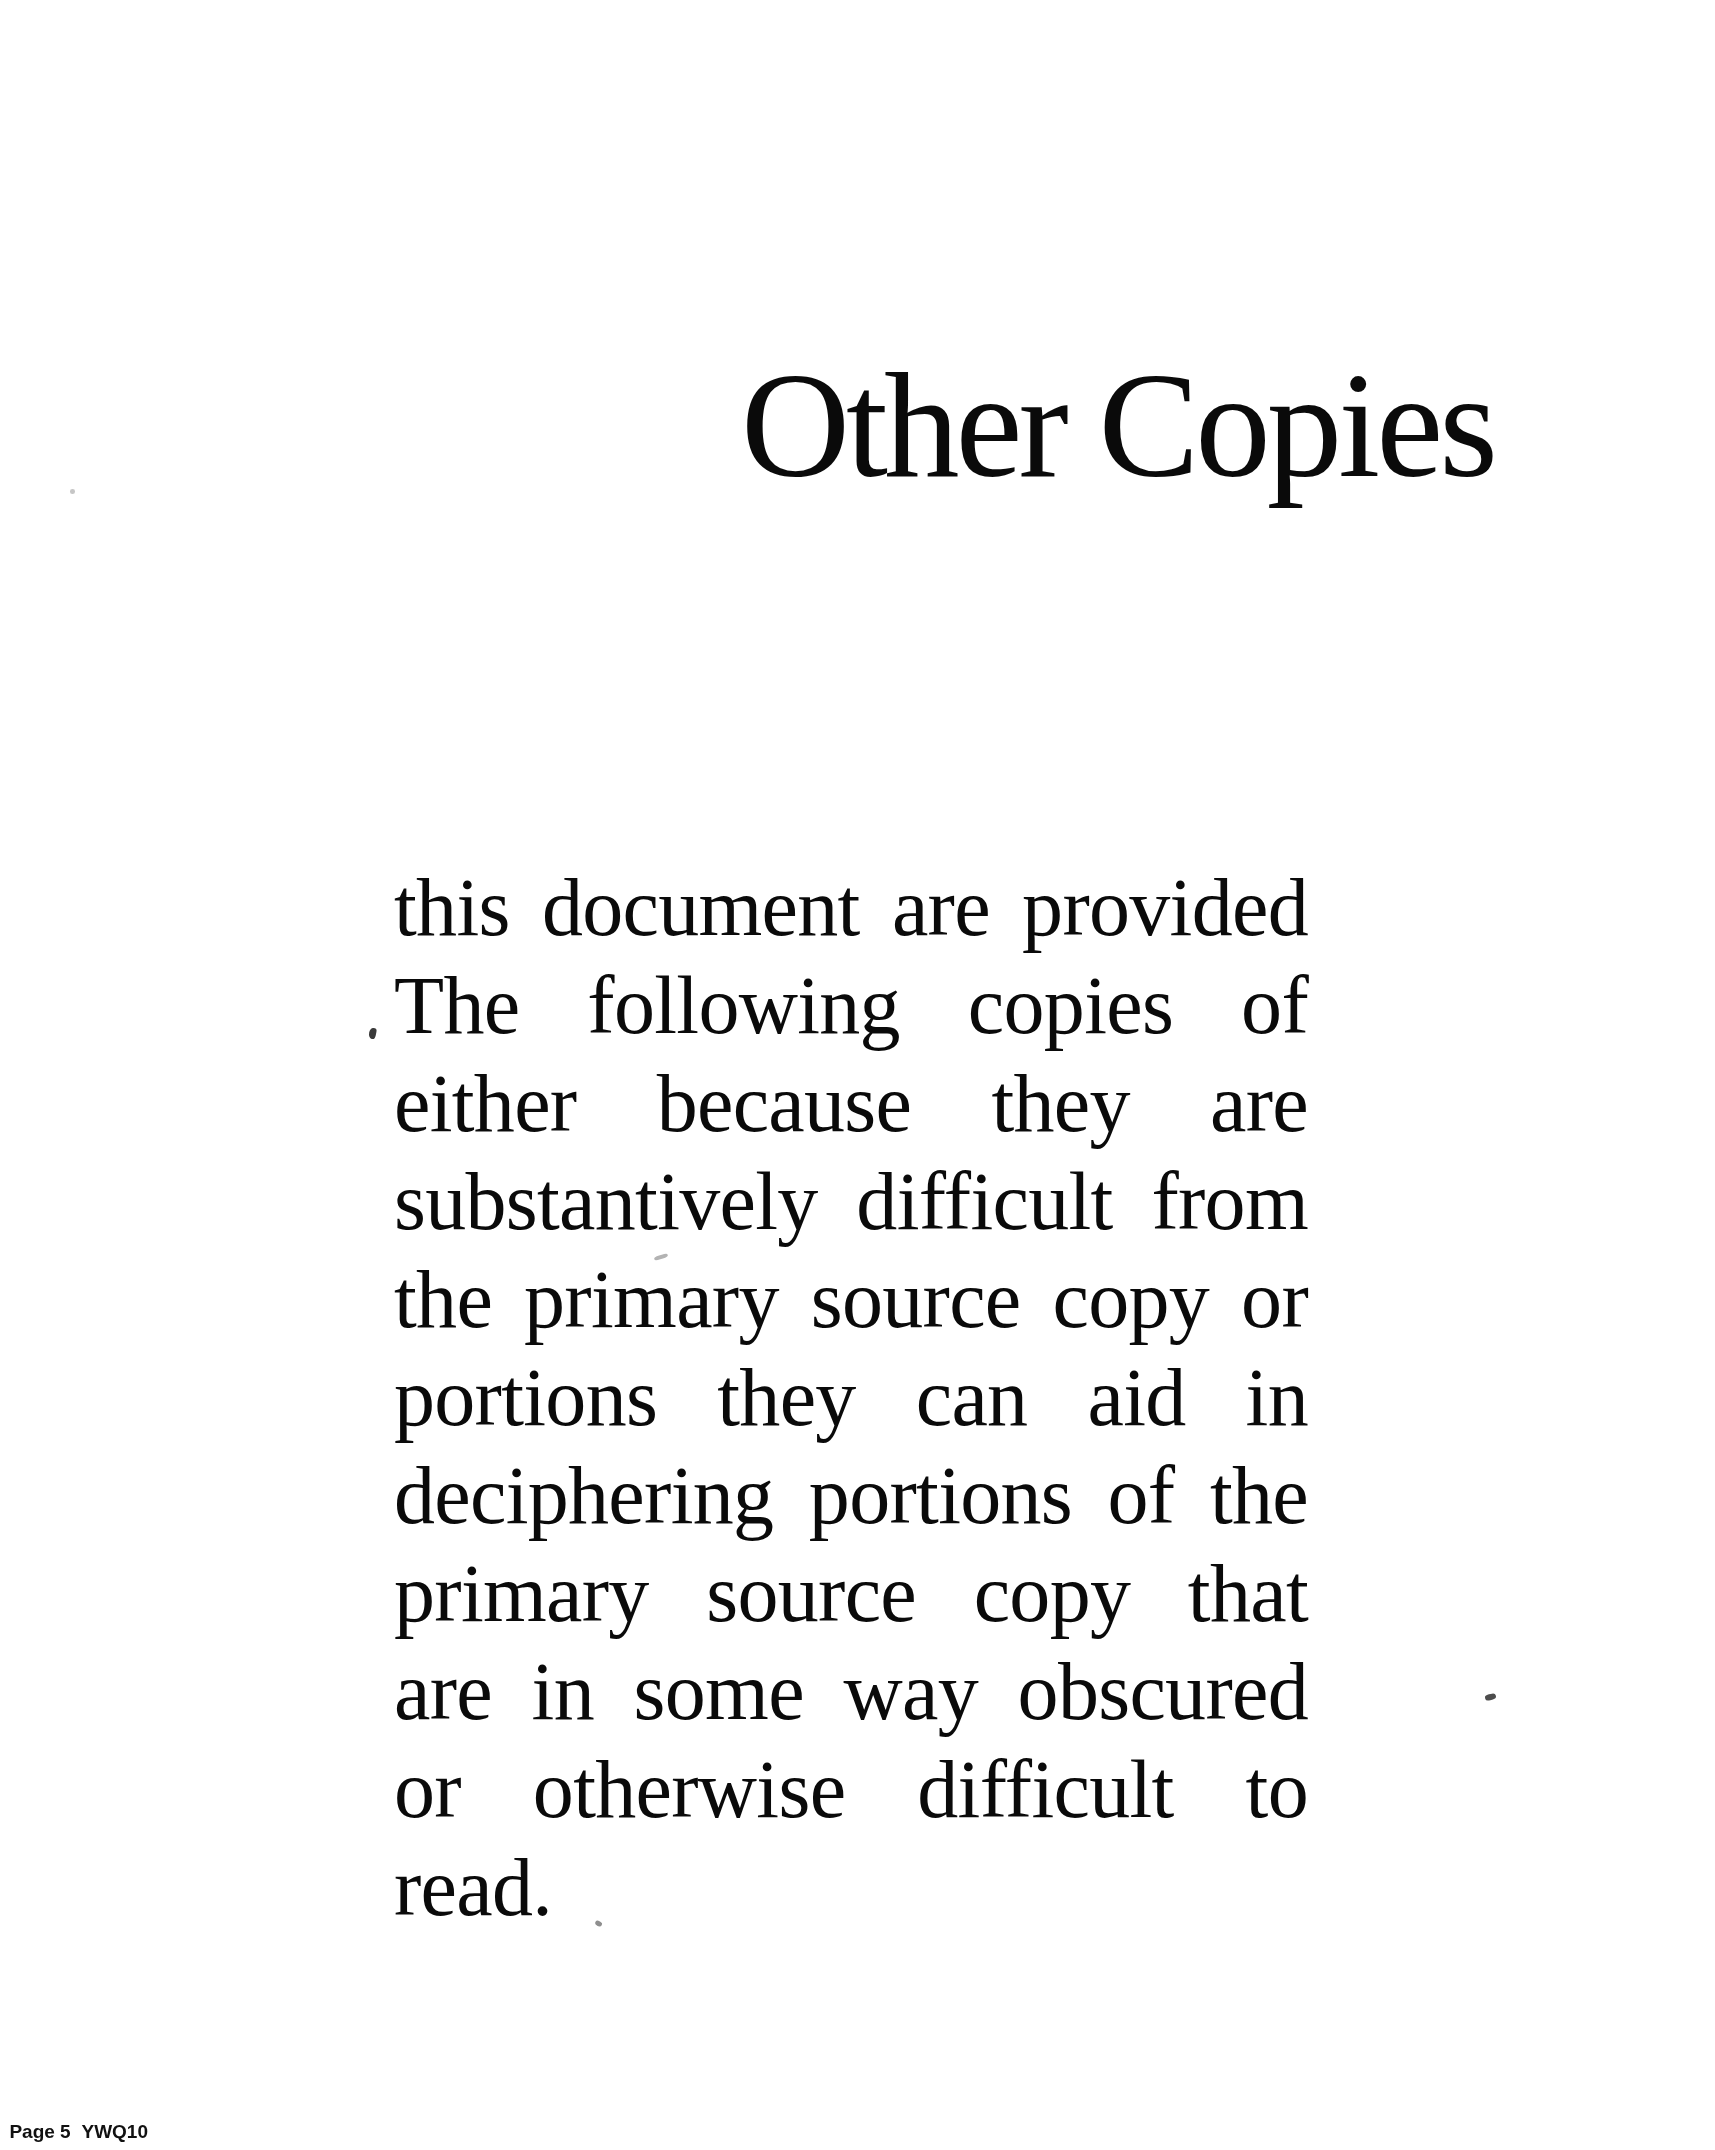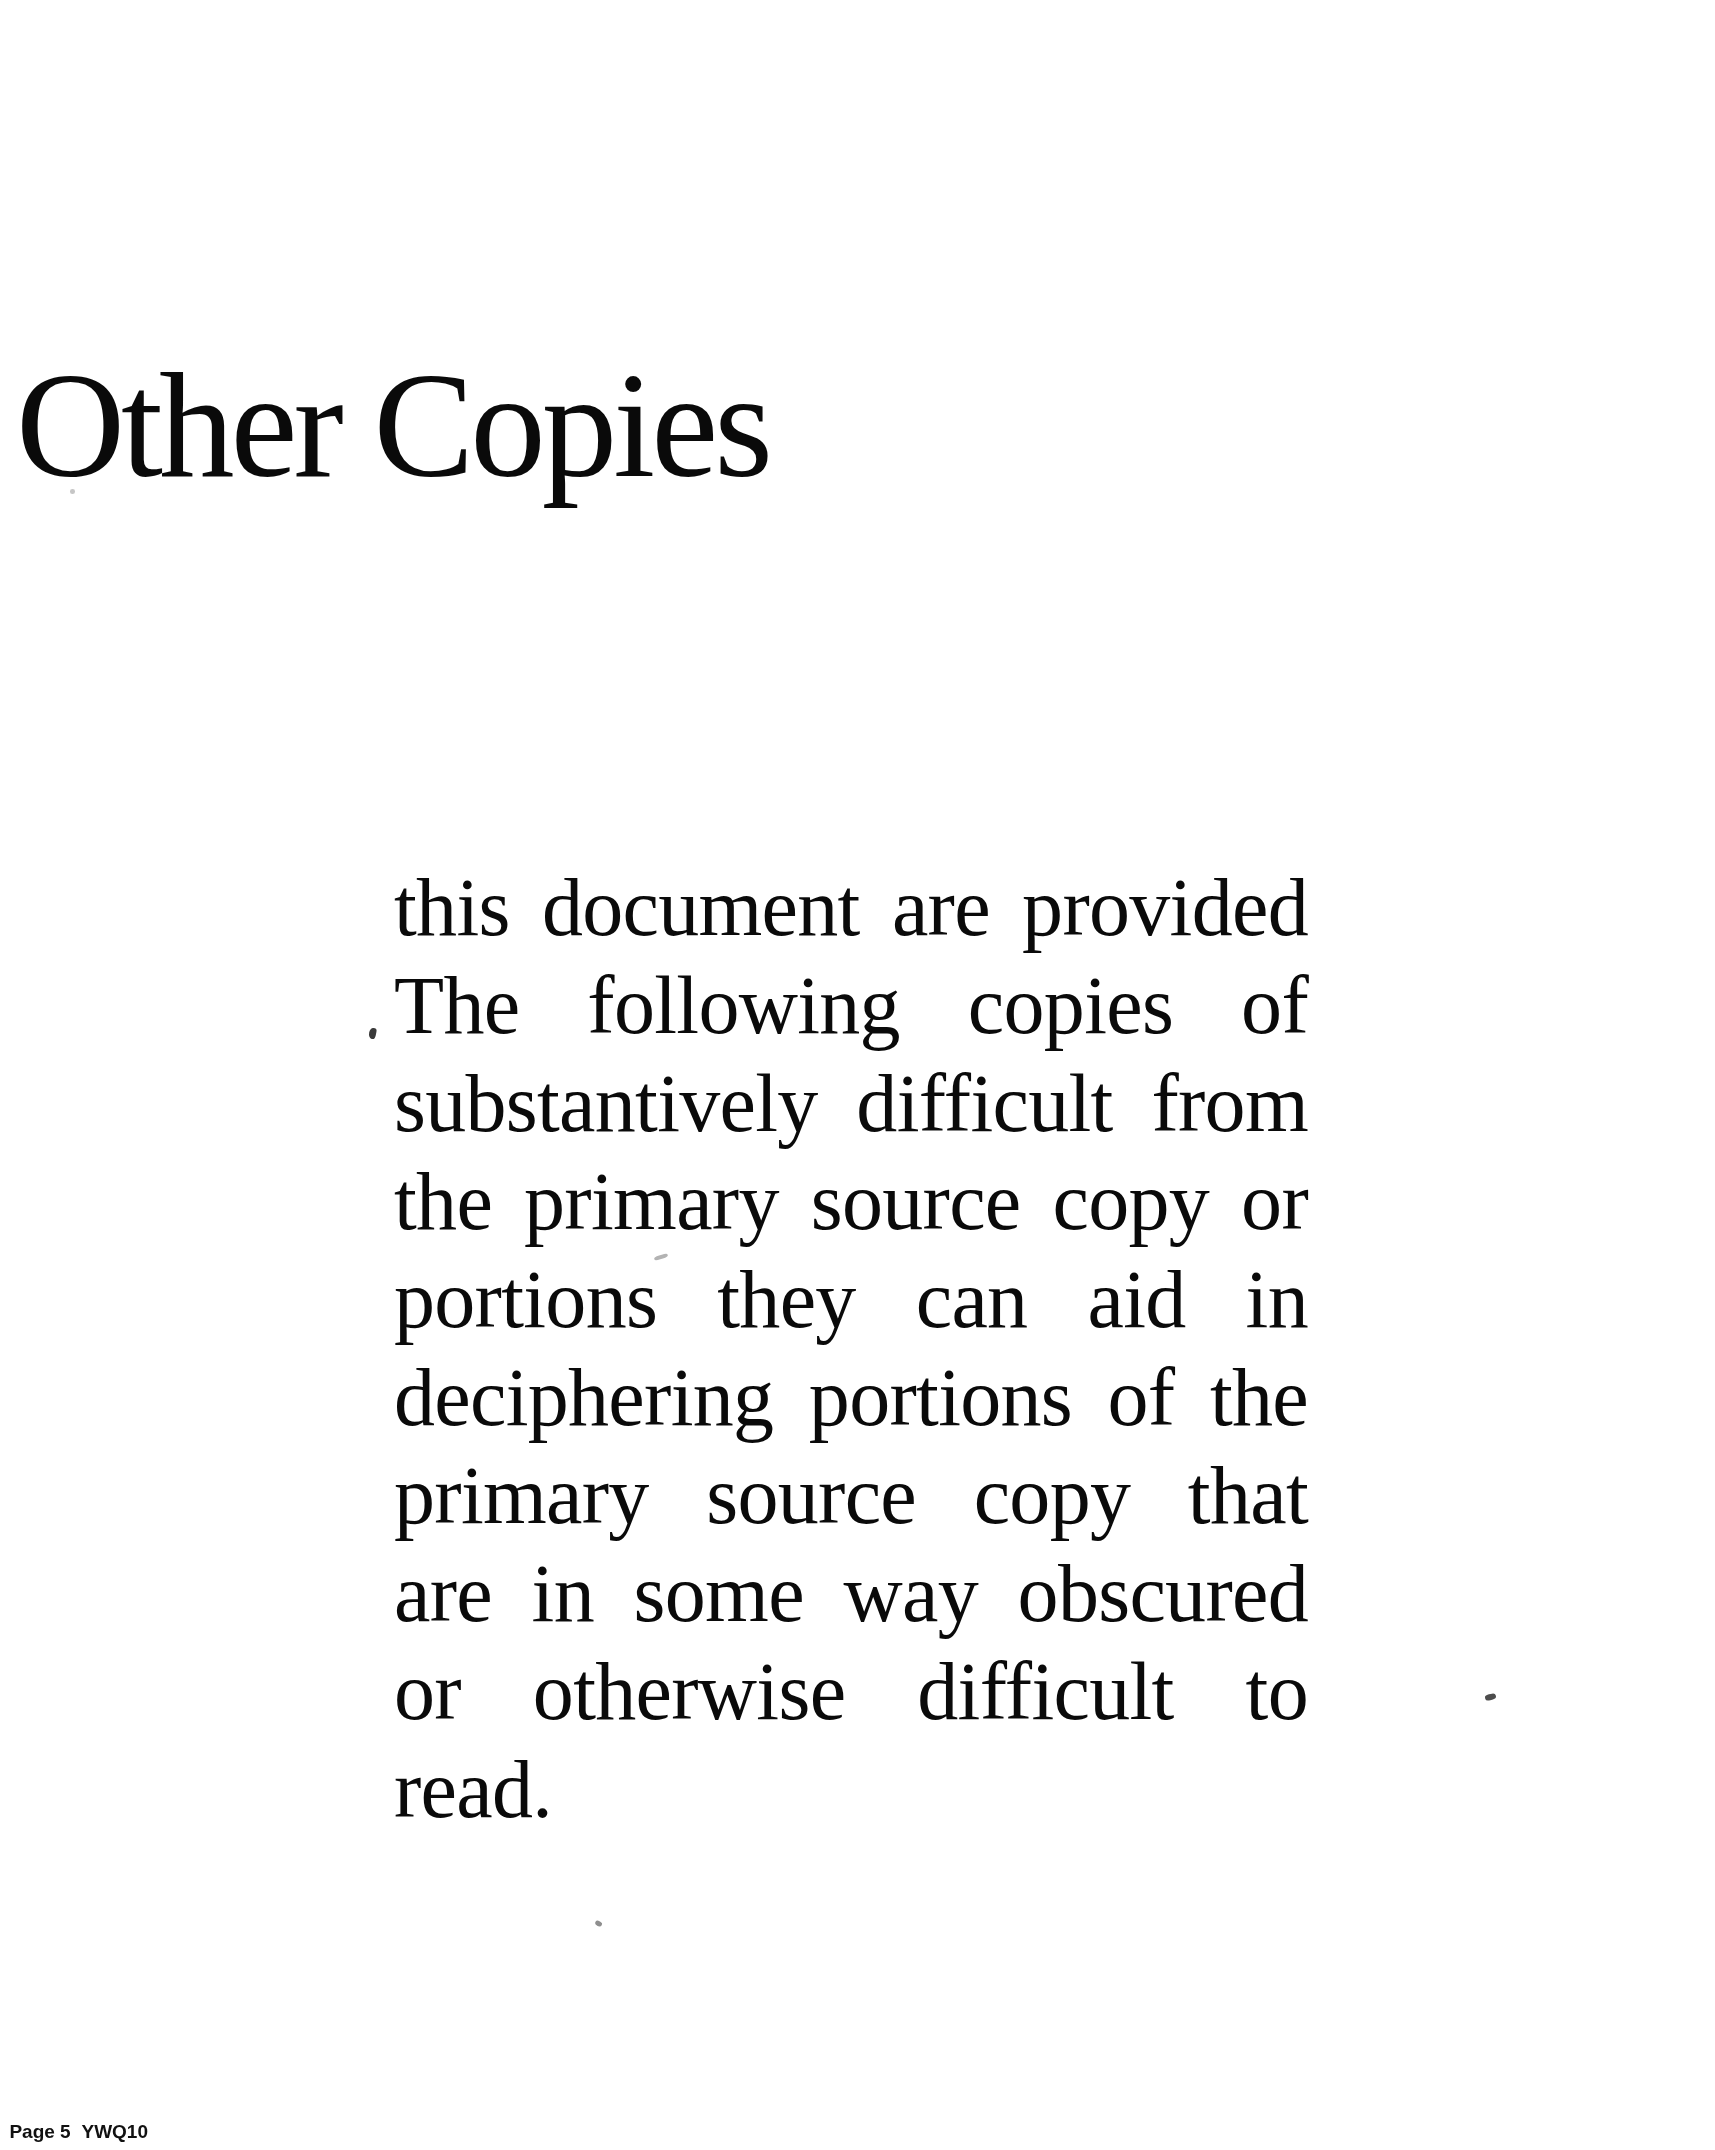--- a/index.html
+++ b/index.html
@@ -16,27 +16,26 @@
     font-family: "Liberation Serif", "DejaVu Serif", serif;
     color: #0a0a0a;
   }
 
   
   .title {
     position: absolute;
     top: 334px;
     left: 0;
     width: 1494px;
-    text-align: left;
+    text-align: right;
     font-size: 151px;
     line-height: 182px;
     letter-spacing: -4px;
     white-space: nowrap;
     color: #0a0a0a;
-    padding-left: 16px;
   }
 
   
   .body-block {
     position: absolute;
     left: 394px;
     top: 859px;
     width: 914px;
     font-size: 82px;
     line-height: 98px;
@@ -112,20 +111,21 @@
 </head>
 <body>
 
 <div class="page">
 
   <div class="title">Other Copies</div>
 
   <div class="body-block">
     <div class="body-line">this document are provided</div>
     <div class="body-line">The following copies of</div>
+    <div class="body-line">either because they are</div>
     <div class="body-line">substantively difficult from</div>
     <div class="body-line">the primary source copy or</div>
     <div class="body-line">portions they can aid in</div>
     <div class="body-line">deciphering portions of the</div>
     <div class="body-line">primary source copy that</div>
     <div class="body-line">are in some way obscured</div>
     <div class="body-line">or otherwise difficult to</div>
     <div class="body-line last">read.</div>
   </div>
 

